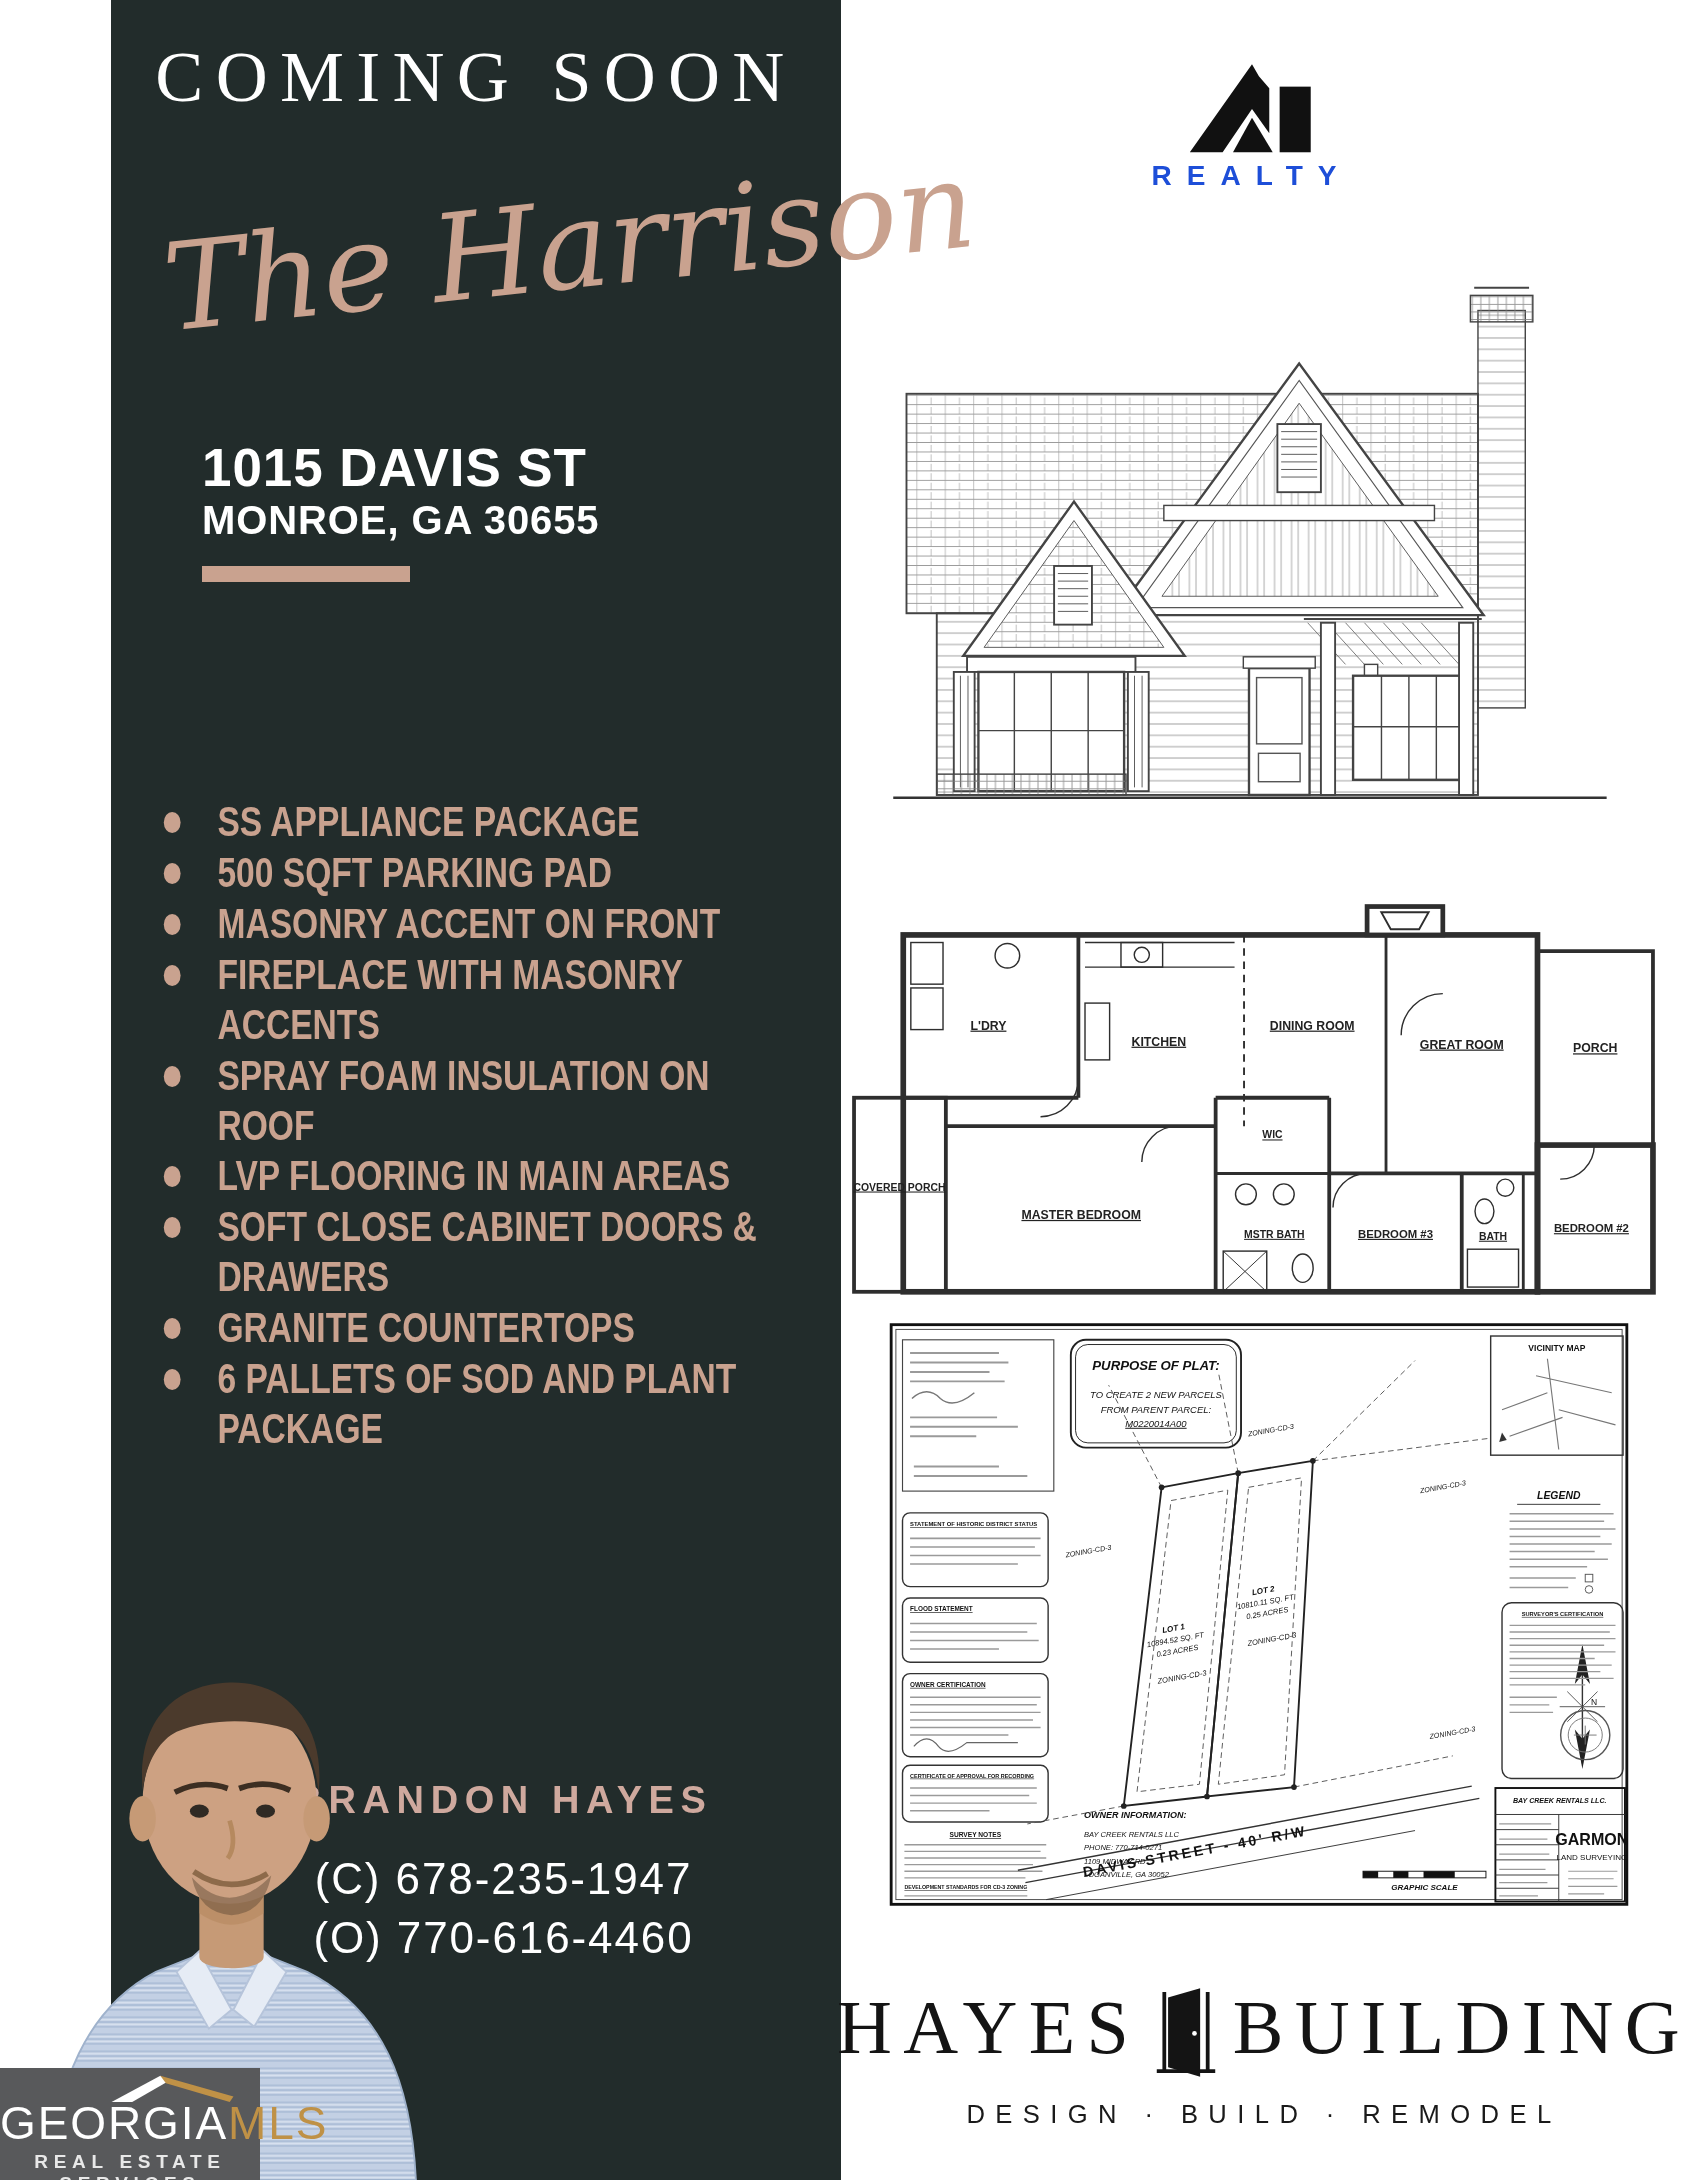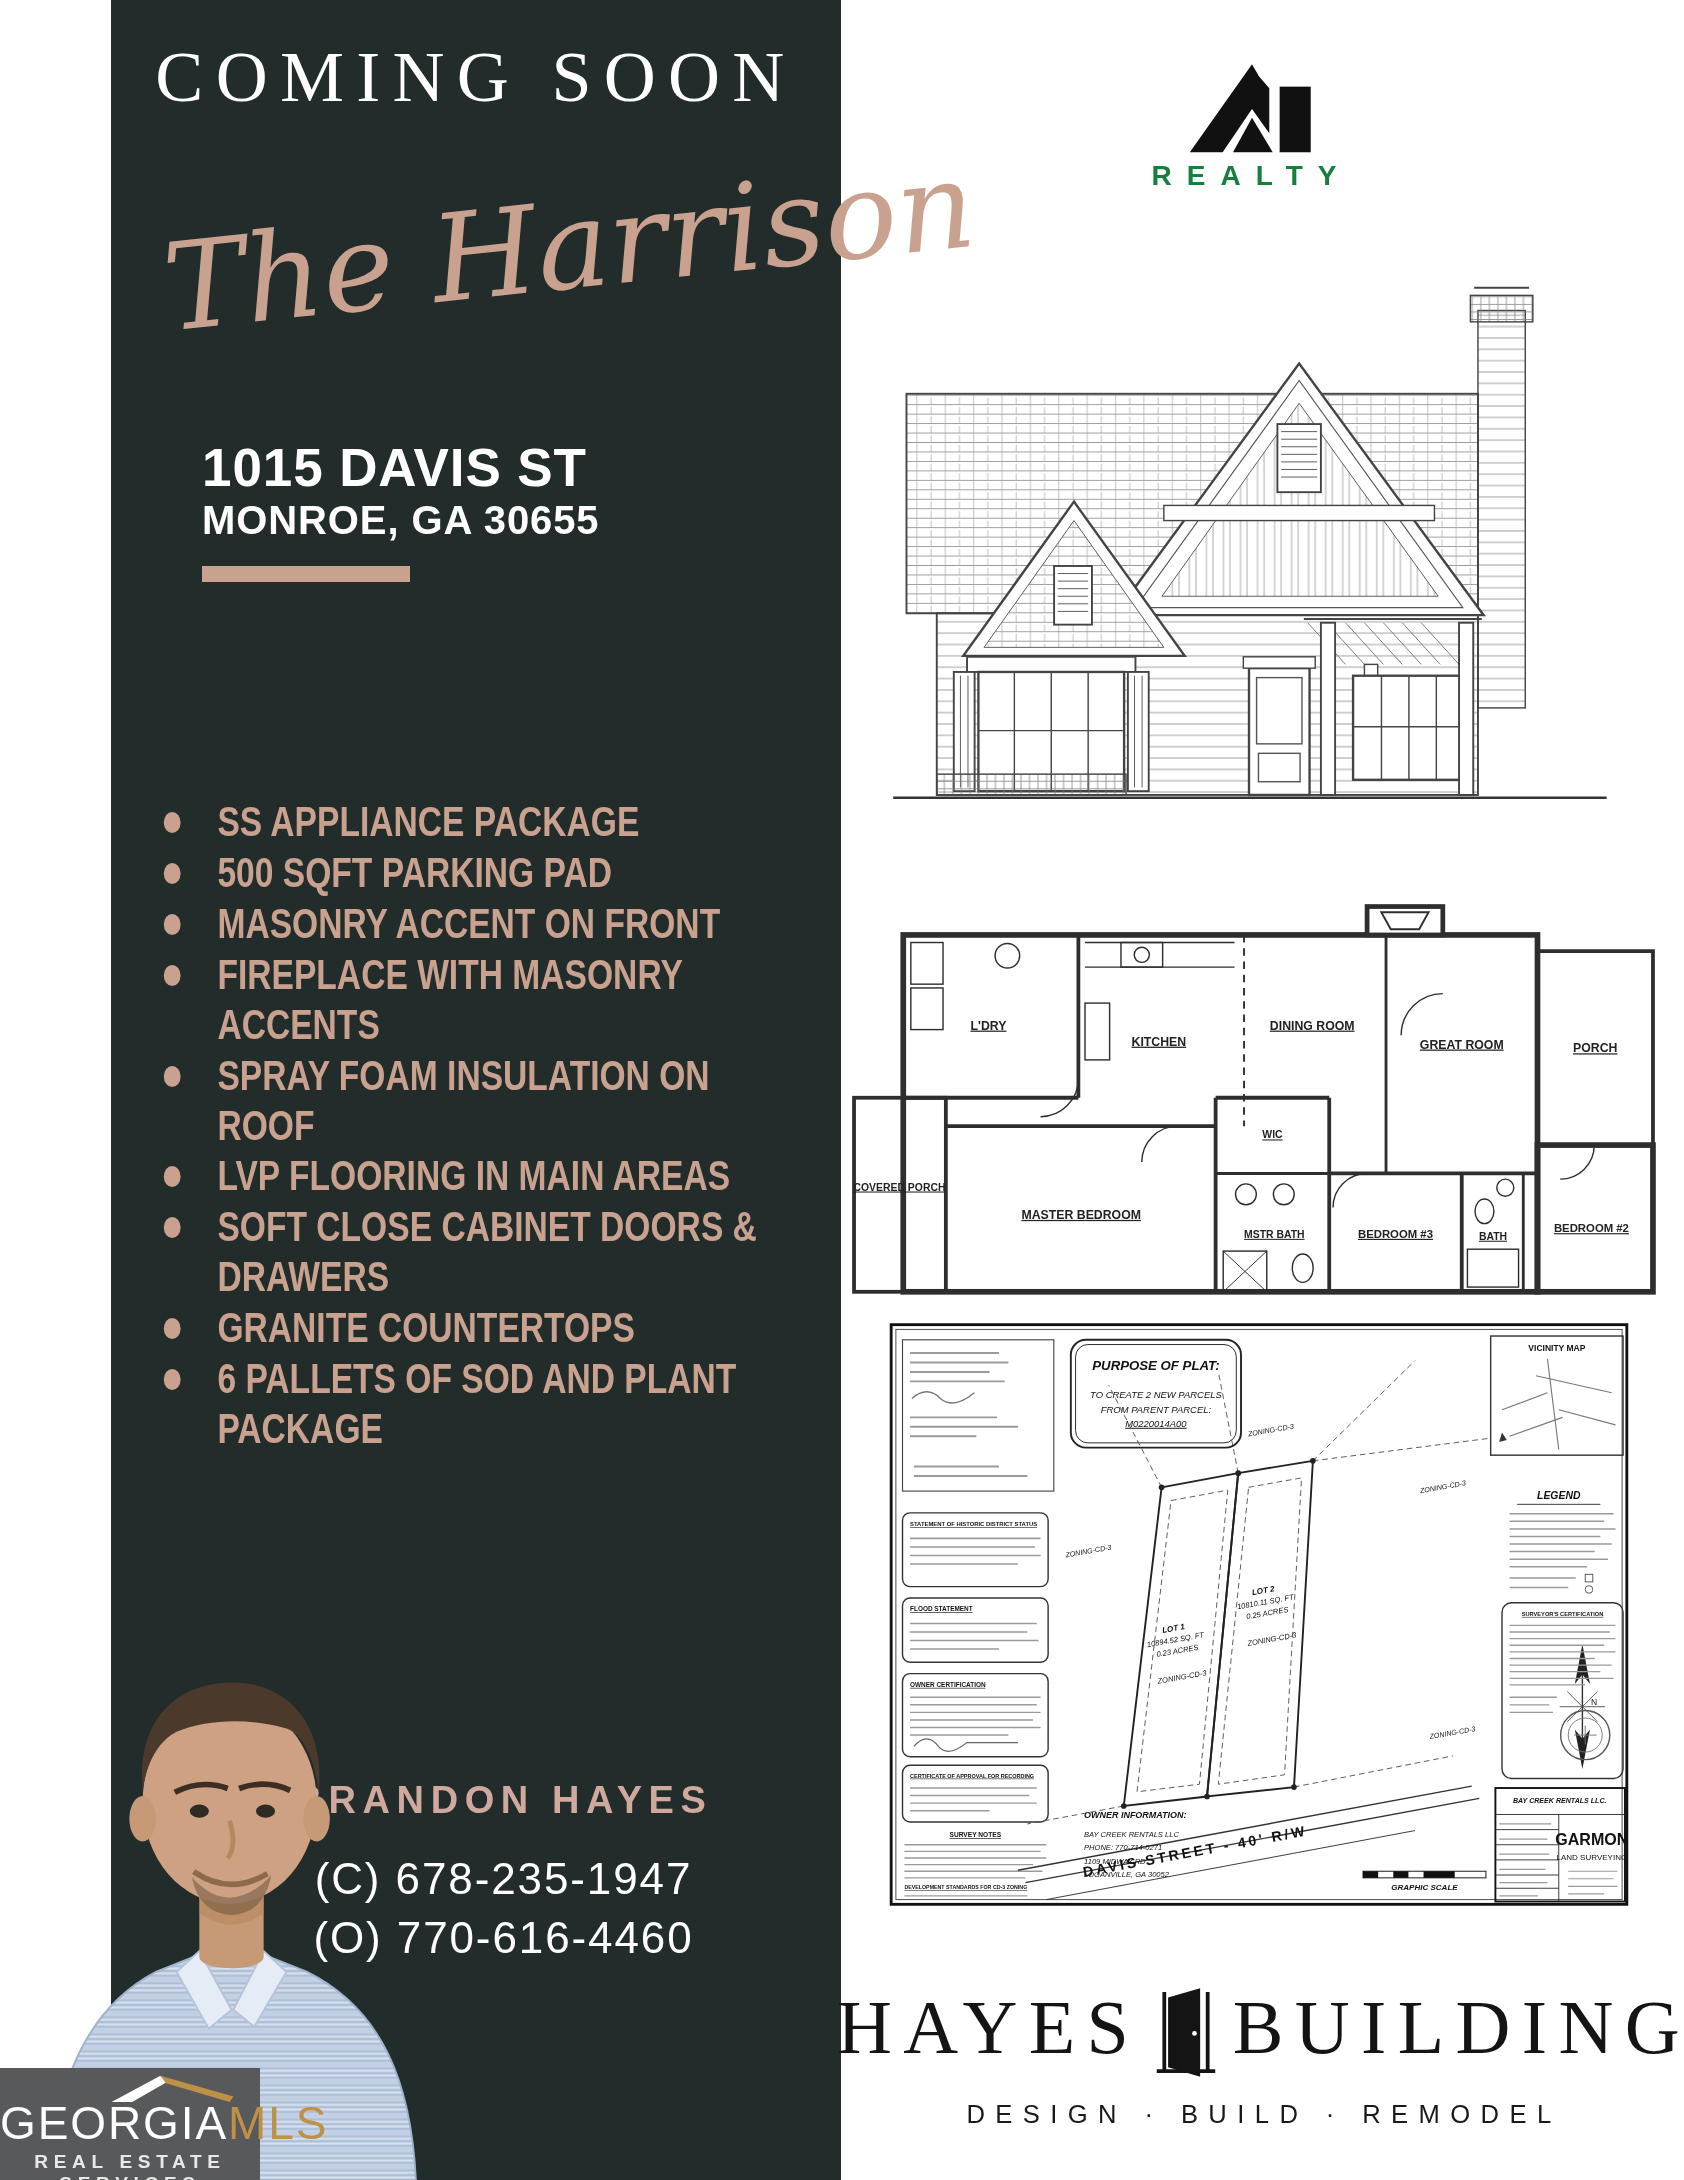--- a/index.html
+++ b/index.html
@@ -46,21 +46,21 @@
   .mls-roof{position:absolute;right:26.5px;top:3.8px;width:123px;height:30px;}
   .mls-word-row{position:absolute;left:0;top:28px;width:100%;text-align:center;white-space:nowrap;}
   .mls-georgia{font-size:46px;color:#ffffff;letter-spacing:1.9px;font-weight:400;}
   .mls-mls{font-size:46px;color:var(--mls-gold);letter-spacing:1.9px;font-weight:400;}
   .mls-tag{position:absolute;left:0;top:83px;width:100%;text-align:center;color:#e8e8e8;
     font-size:19px;letter-spacing:5.7px;font-weight:700;}
   
   .algin{position:absolute;left:1088px;top:59px;width:327px;text-align:center;}
   .algin-icon{display:block;margin:0 auto;width:142px;height:95px;}
   .algin-name{font-family:"Liberation Serif",serif;font-size:87px;color:#0a0a0a;letter-spacing:3.8px;line-height:91px;}
-  .algin-sub{font-size:28px;color:#15803d;letter-spacing:15px;font-weight:700;margin-top:5.7px;}
+  .algin-sub{font-size:28px;color:#1d4ed8;letter-spacing:15px;font-weight:700;margin-top:5.7px;}
   .elevation{position:absolute;left:880px;top:282px;width:738px;height:532px;}
   .floorplan{position:absolute;left:837px;top:861px;width:833px;height:447px;}
   .plat{position:absolute;left:885px;top:1319px;width:748px;height:591px;}
   .hayes{position:absolute;left:844px;top:1984px;width:840px;text-align:center;}
   .hayes-row{display:flex;justify-content:center;gap:13.2px;}
   .hayes-word{font-family:"Liberation Serif",serif;font-weight:400;font-size:76px;letter-spacing:11.4px;color:#141414;white-space:nowrap;}
   .hayes-door{width:66px;height:95px;flex:0 0 auto;}
   .hayes-tag{margin-top:21px;font-size:25.6px;letter-spacing:10.4px;color:#1a1a1a;font-weight:400;}
   
   text{font-family:"Liberation Sans",sans-serif;}

